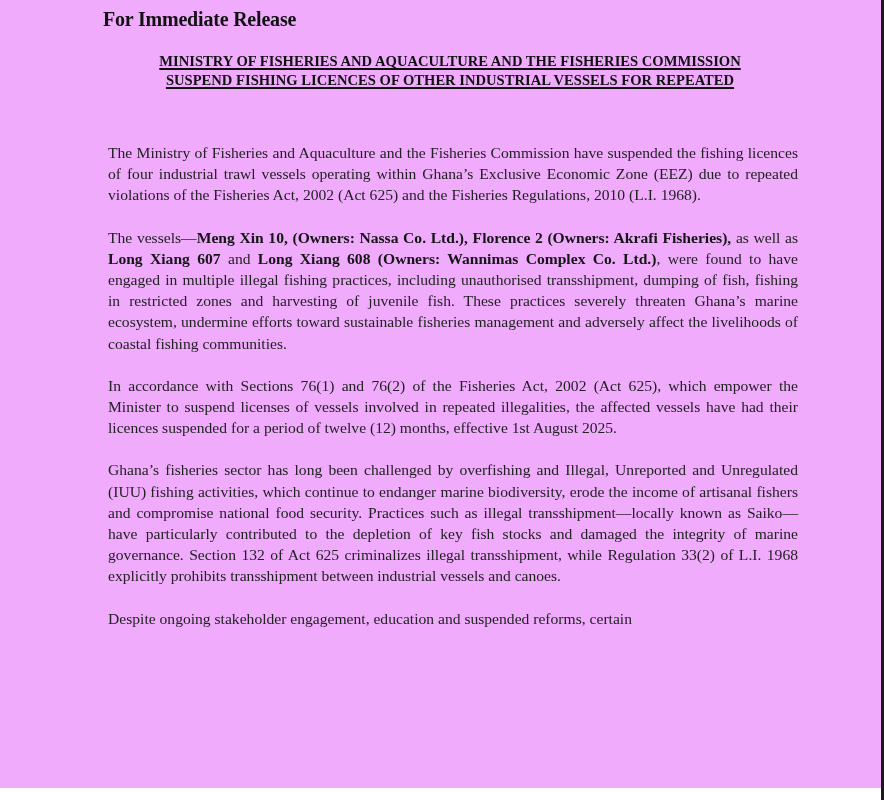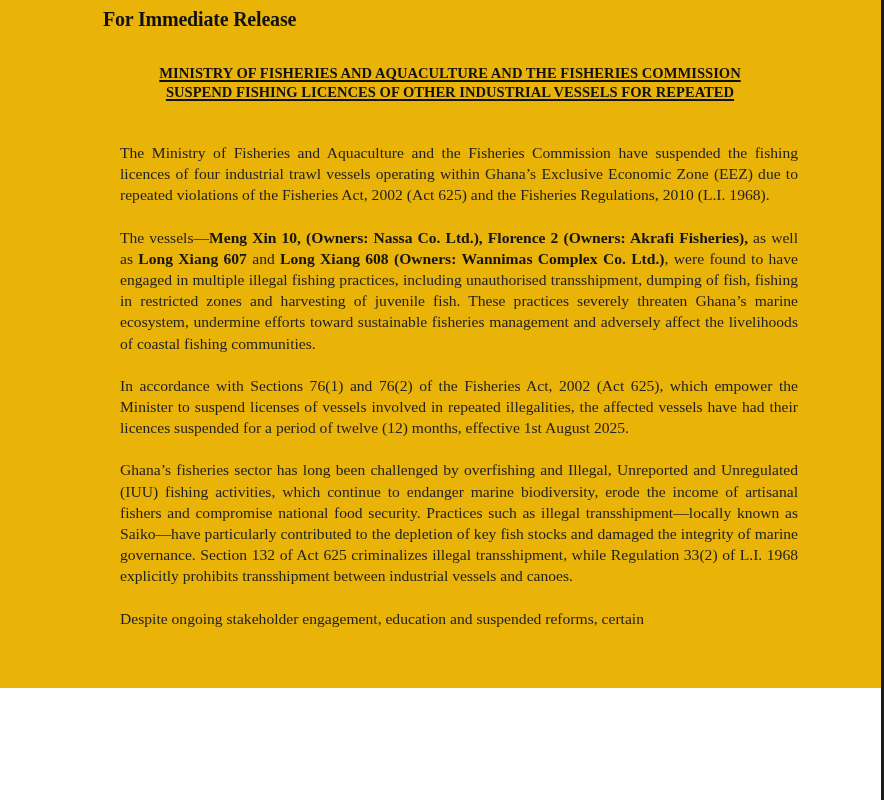--- a/index.html
+++ b/index.html
@@ -12,22 +12,22 @@
       height: 800px;
       overflow: hidden;
       position: relative;
       font-family: "Liberation Serif", "DejaVu Serif", serif;
       color: #1c1c1c;
     }
     .page {
       position: absolute;
       left: 0; top: 0;
       width: 881px;
-      height: 688px;
-      background: #eab308;
+      height: 788px;
+      background: #f0abfc;
     }
     .edge {
       position: absolute;
       right: 0; top: 0;
       width: 3px;
       height: 800px;
       background: #1a1a1a;
     }
     .release {
       position: absolute;
@@ -36,21 +36,21 @@
       font-family: "Liberation Serif", serif;
       font-weight: bold;
       font-size: 20px;
       letter-spacing: -0.2px;
       color: #111;
     }
     .headline {
       position: absolute;
       left: 100px;
       width: 700px;
-      top: 64px;
+      top: 52px;
       text-align: center;
       font-family: "Liberation Serif", serif;
       font-weight: bold;
       font-size: 14.6px;
       line-height: 19px;
       text-decoration: underline;
       text-decoration-thickness: 1.5px;
       text-underline-offset: 2px;
       color: #111;
     }
@@ -60,21 +60,21 @@
       left: 104px;
       width: 694px;
       top: 142px;
       font-family: "Liberation Serif", serif;
       font-size: 15.6px;
       line-height: 21.2px;
       text-align: justify;
       color: #222;
     }
     .body p {
-      margin: 0 0 21px 16px;
+      margin: 0 0 21px 4px;
     }
     .body b { font-weight: bold; color: #151515; }
   </style>
 </head>
 <body>
 
 <div class="page">
 
   <div class="release">For Immediate Release</div>
 

